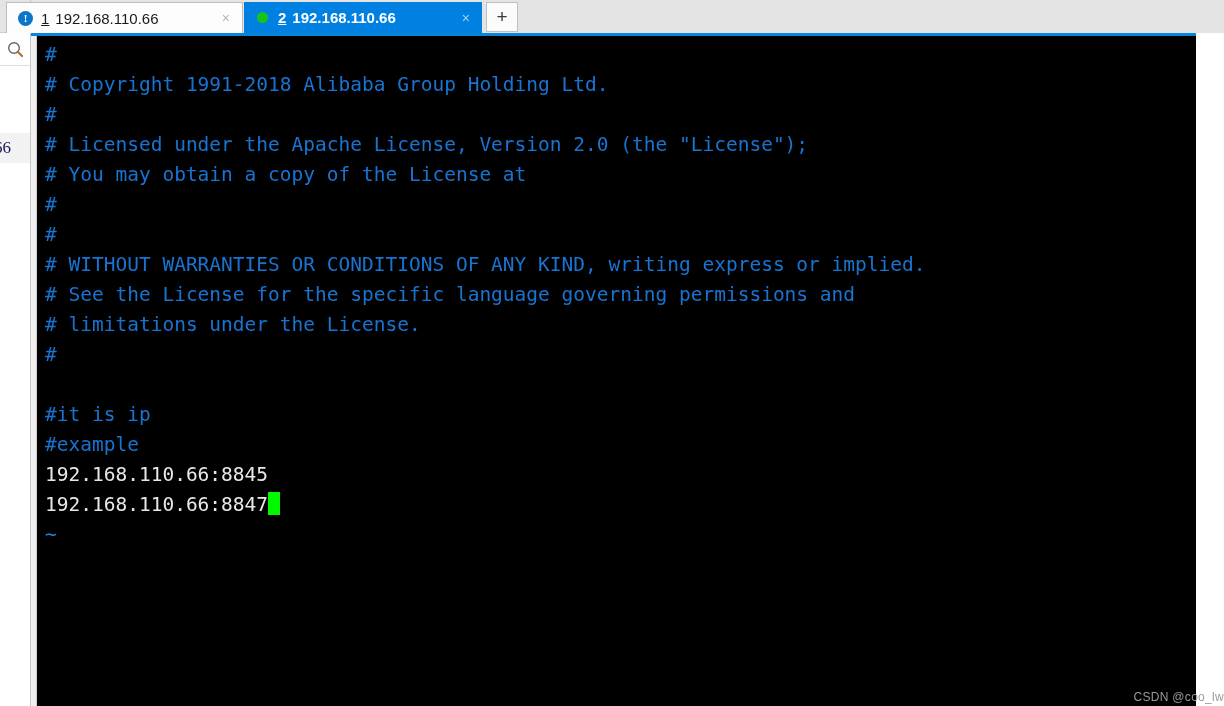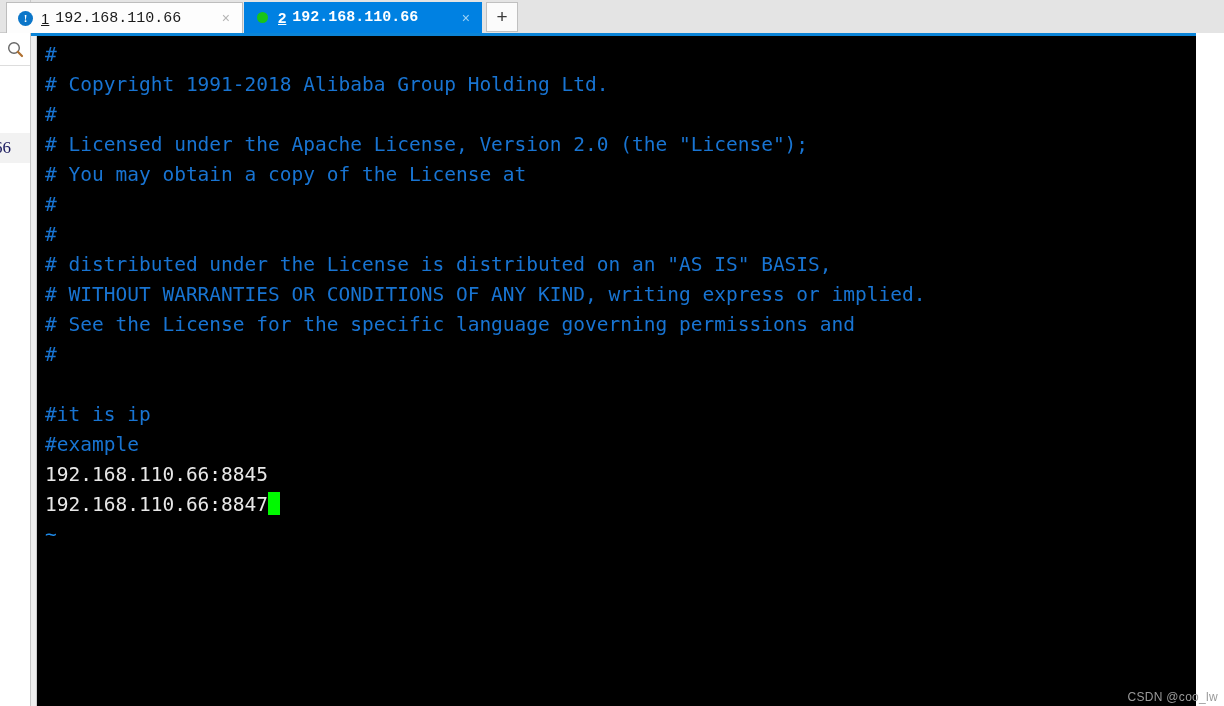--- a/index.html
+++ b/index.html
@@ -165,21 +165,20 @@
   .tab-index {
     font-size: 15px;
     text-decoration: underline;
     margin-right: 6px;
   }
   .tab-inactive .tab-index { color: #1a1a1a; }
   .tab-active .tab-index { color: #ffffff; font-weight: bold; }
 
   .tab-title {
     font-size: 15px;
-    font-family: Liberation Mono, monospace;
   }
   .tab-inactive .tab-title { color: #1a1a1a; }
   .tab-active .tab-title { color: #ffffff; font-weight: bold; }
 
   .tab-close {
     position: absolute;
     right: 12px;
     top: 50%;
     transform: translateY(-50%);
     font-size: 14px;
@@ -247,21 +246,21 @@
     display: inline-block;
     width: 12px;
     height: 23px;
     background: #00f900;
     vertical-align: -4px;
   }
 
   
   .watermark {
     position: absolute;
-    right: 6px;
+    right: 0;
     bottom: 2px;
     font-size: 12px;
     color: #9a9a9a;
     font-family: "Liberation Sans", sans-serif;
     letter-spacing: 0.3px;
     white-space: nowrap;
   }
 </style>
 </head>
 <body>
@@ -306,23 +305,23 @@
 
   <div class="term-gutter"></div>
   <div class="terminal" id="terminal">
       <div class="tline"><span class="c-comment">#</span></div>
       <div class="tline"><span class="c-comment"># Copyright 1991-2018 Alibaba Group Holding Ltd.</span></div>
       <div class="tline"><span class="c-comment">#</span></div>
       <div class="tline"><span class="c-comment"># Licensed under the Apache License, Version 2.0 (the "License");</span></div>
       <div class="tline"><span class="c-comment"># You may obtain a copy of the License at</span></div>
       <div class="tline"><span class="c-comment">#</span></div>
       <div class="tline"><span class="c-comment">#</span></div>
-      <div class="tline"><span class="c-comment"># distributed under the License is distributed on an "AS IS" BASIS,</span></div>
       <div class="tline"><span class="c-comment"># WITHOUT WARRANTIES OR CONDITIONS OF ANY KIND, writing express or implied.</span></div>
       <div class="tline"><span class="c-comment"># See the License for the specific language governing permissions and</span></div>
+      <div class="tline"><span class="c-comment"># limitations under the License.</span></div>
       <div class="tline"><span class="c-comment">#</span></div>
       <div class="tline"><span class="c-comment"></span></div>
       <div class="tline"><span class="c-comment">#it is ip</span></div>
       <div class="tline"><span class="c-comment">#example</span></div>
       <div class="tline"><span class="c-text">192.168.110.66:8845</span></div>
       <div class="tline"><span class="c-text">192.168.110.66:8847</span><span class="cursor-block"></span></div>
       <div class="tline"><span class="c-tilde">~</span></div>
     </div>
 
   <div class="watermark">CSDN @coo_lw</div>

